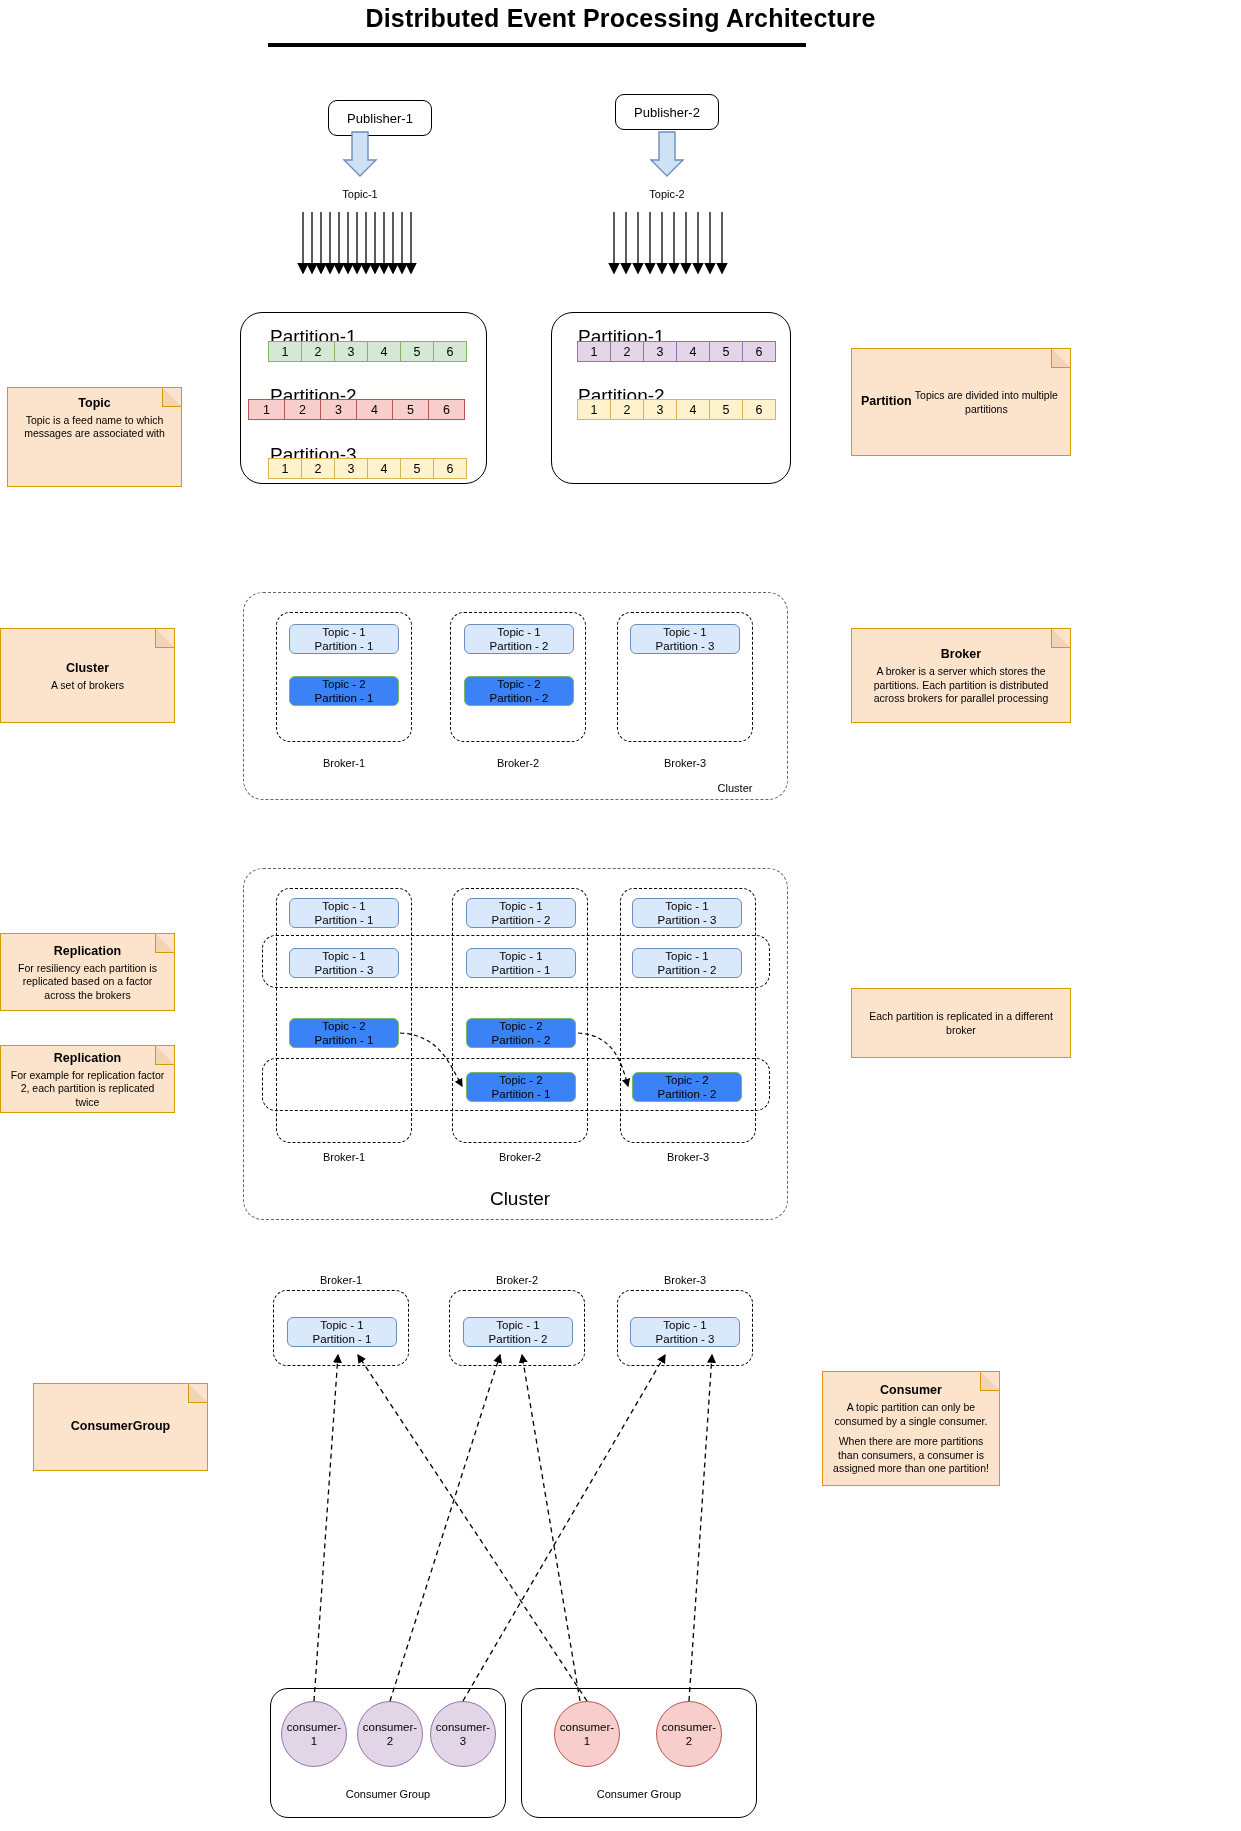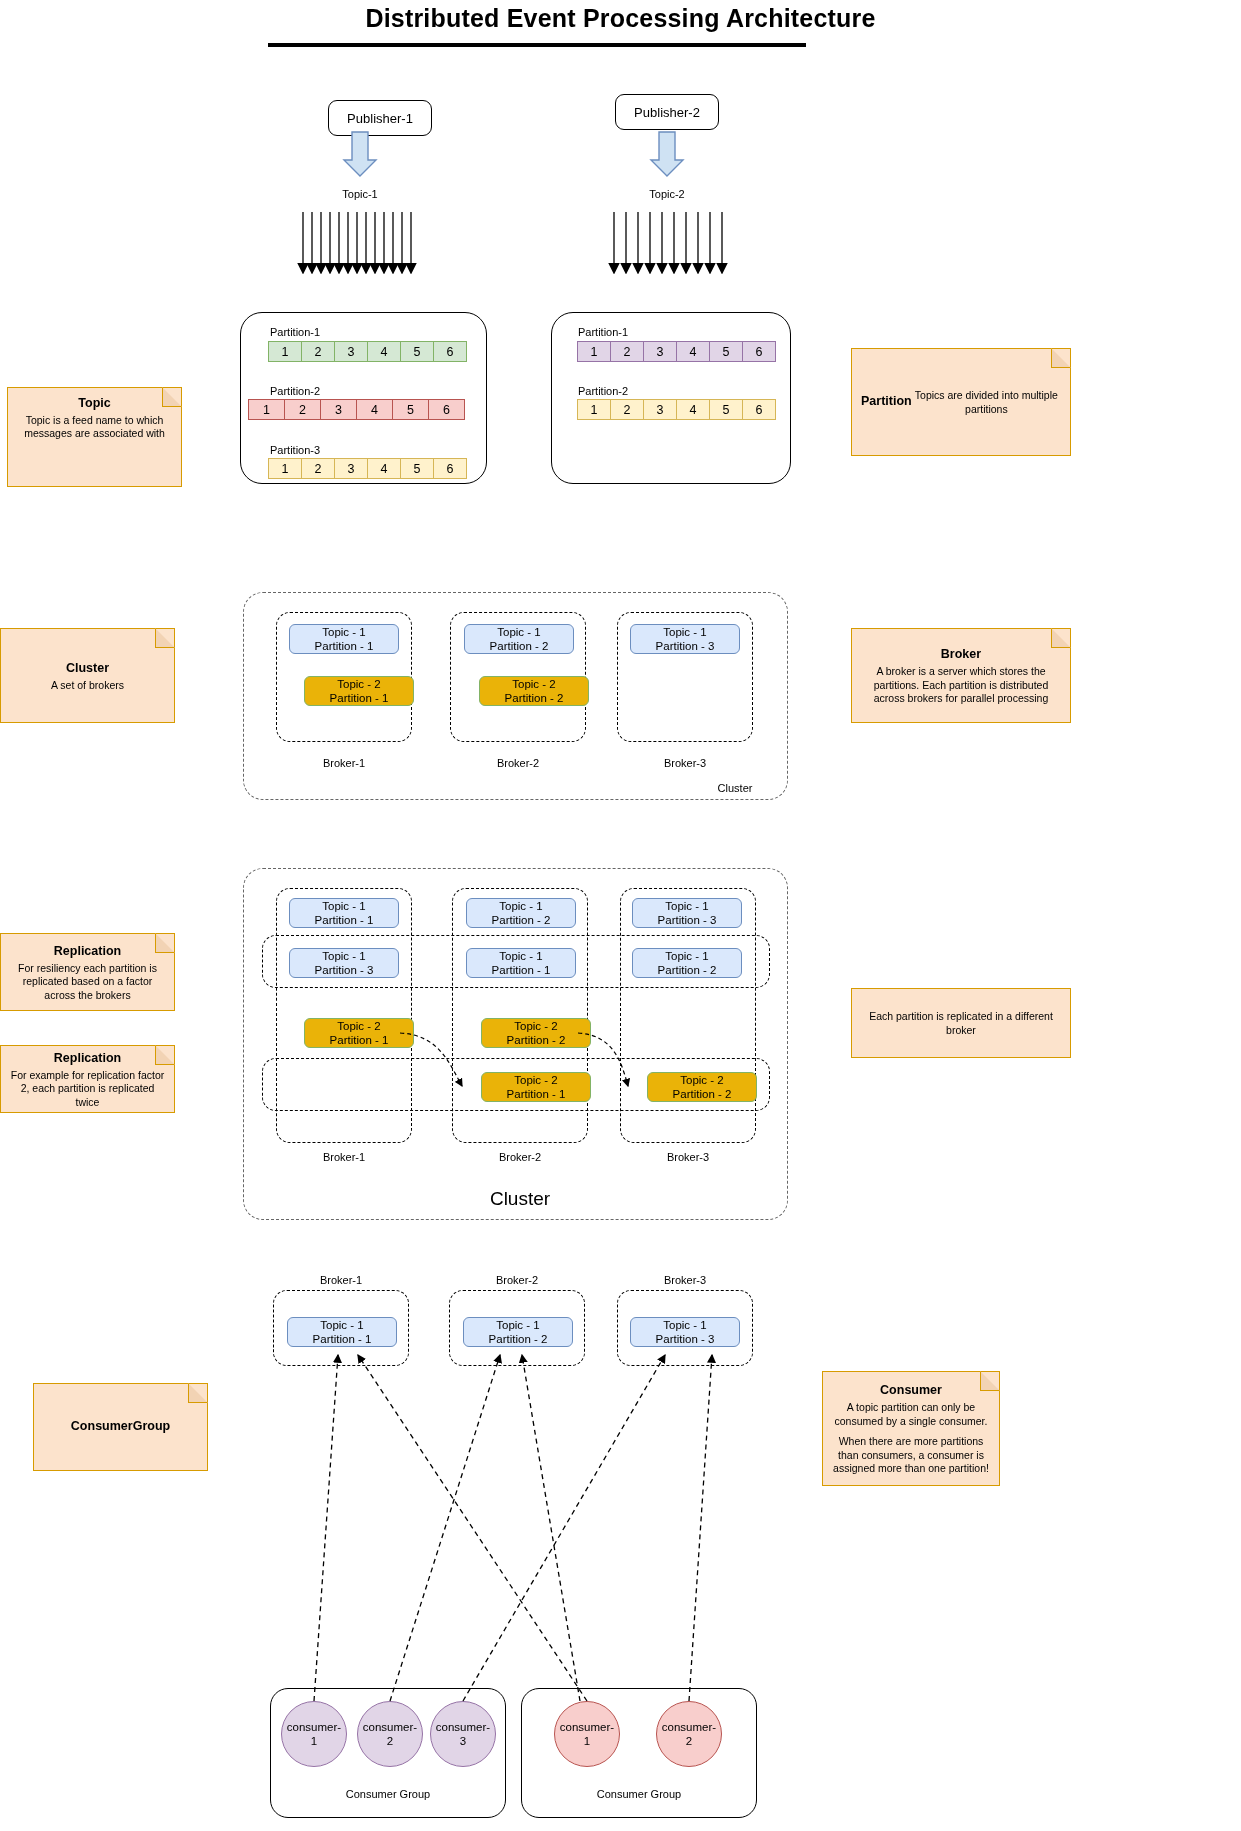--- a/index.html
+++ b/index.html
@@ -33,21 +33,21 @@
   
   .lbl { font-size:11px; text-align:center; }
   .lbl-15 { font-size:15px; text-align:center; }
 
   
   .topic-box {
     border:1.8px solid #000; border-radius:22px; background:#fff;
   }
 
   
-  .part-title { font-size:11px; }
+  .part-title { font-size:19px; }
   .strip { display:flex; height:21px; }
   .cell {
     width:34px; height:21px; border:1px solid rgba(0,0,0,.45);
     margin-left:-1px; font-size:12.5px;
     display:flex; align-items:center; justify-content:center;
   }
   .cell:first-child { margin-left:0; }
   .c-green  { background:#d5e8d4; border-color:#82b366; }
   .c-red    { background:#f8cecc; border-color:#b85450; }
   .c-yellow { background:#fff2cc; border-color:#d6b656; }
@@ -72,21 +72,21 @@
   .dash { border:1.7px dashed #000; border-radius:14px; background:transparent; }
   .dash-gray { border:1.7px dashed #666; border-radius:20px; background:transparent; }
 
   
   .tp {
     border-radius:6px; font-size:11.5px; line-height:1.25;
     display:flex; flex-direction:column; align-items:center; justify-content:center;
     text-align:center;
   }
   .tp-blue  { background:#dae8fc; border:1.4px solid #6c8ebf; }
-  .tp-green { background:#eab308; border:1.4px solid #82b366;margin-left:15px; }
+  .tp-green { background:#3b82f6; border:1.4px solid #82b366; }
 
   
   .circ {
     border-radius:50%; display:flex; align-items:center; justify-content:center;
     text-align:center; font-size:11.5px; line-height:1.22;
   }
   .circ-purple { background:#e1d5e7; border:1.4px solid #9673a6; }
   .circ-red    { background:#f8cecc; border:1.4px solid #b85450; }
 
   .cg-box { border:1.6px solid #000; border-radius:18px; background:#fff; }

